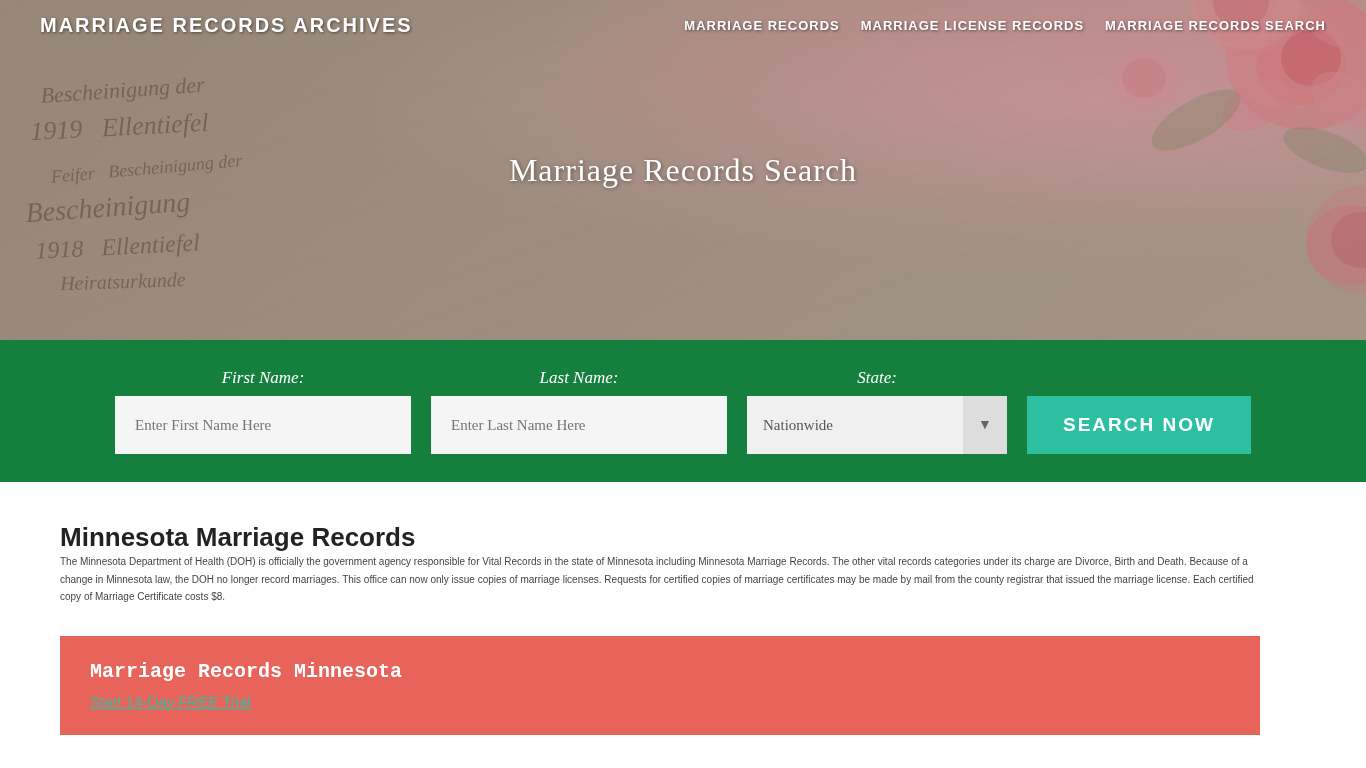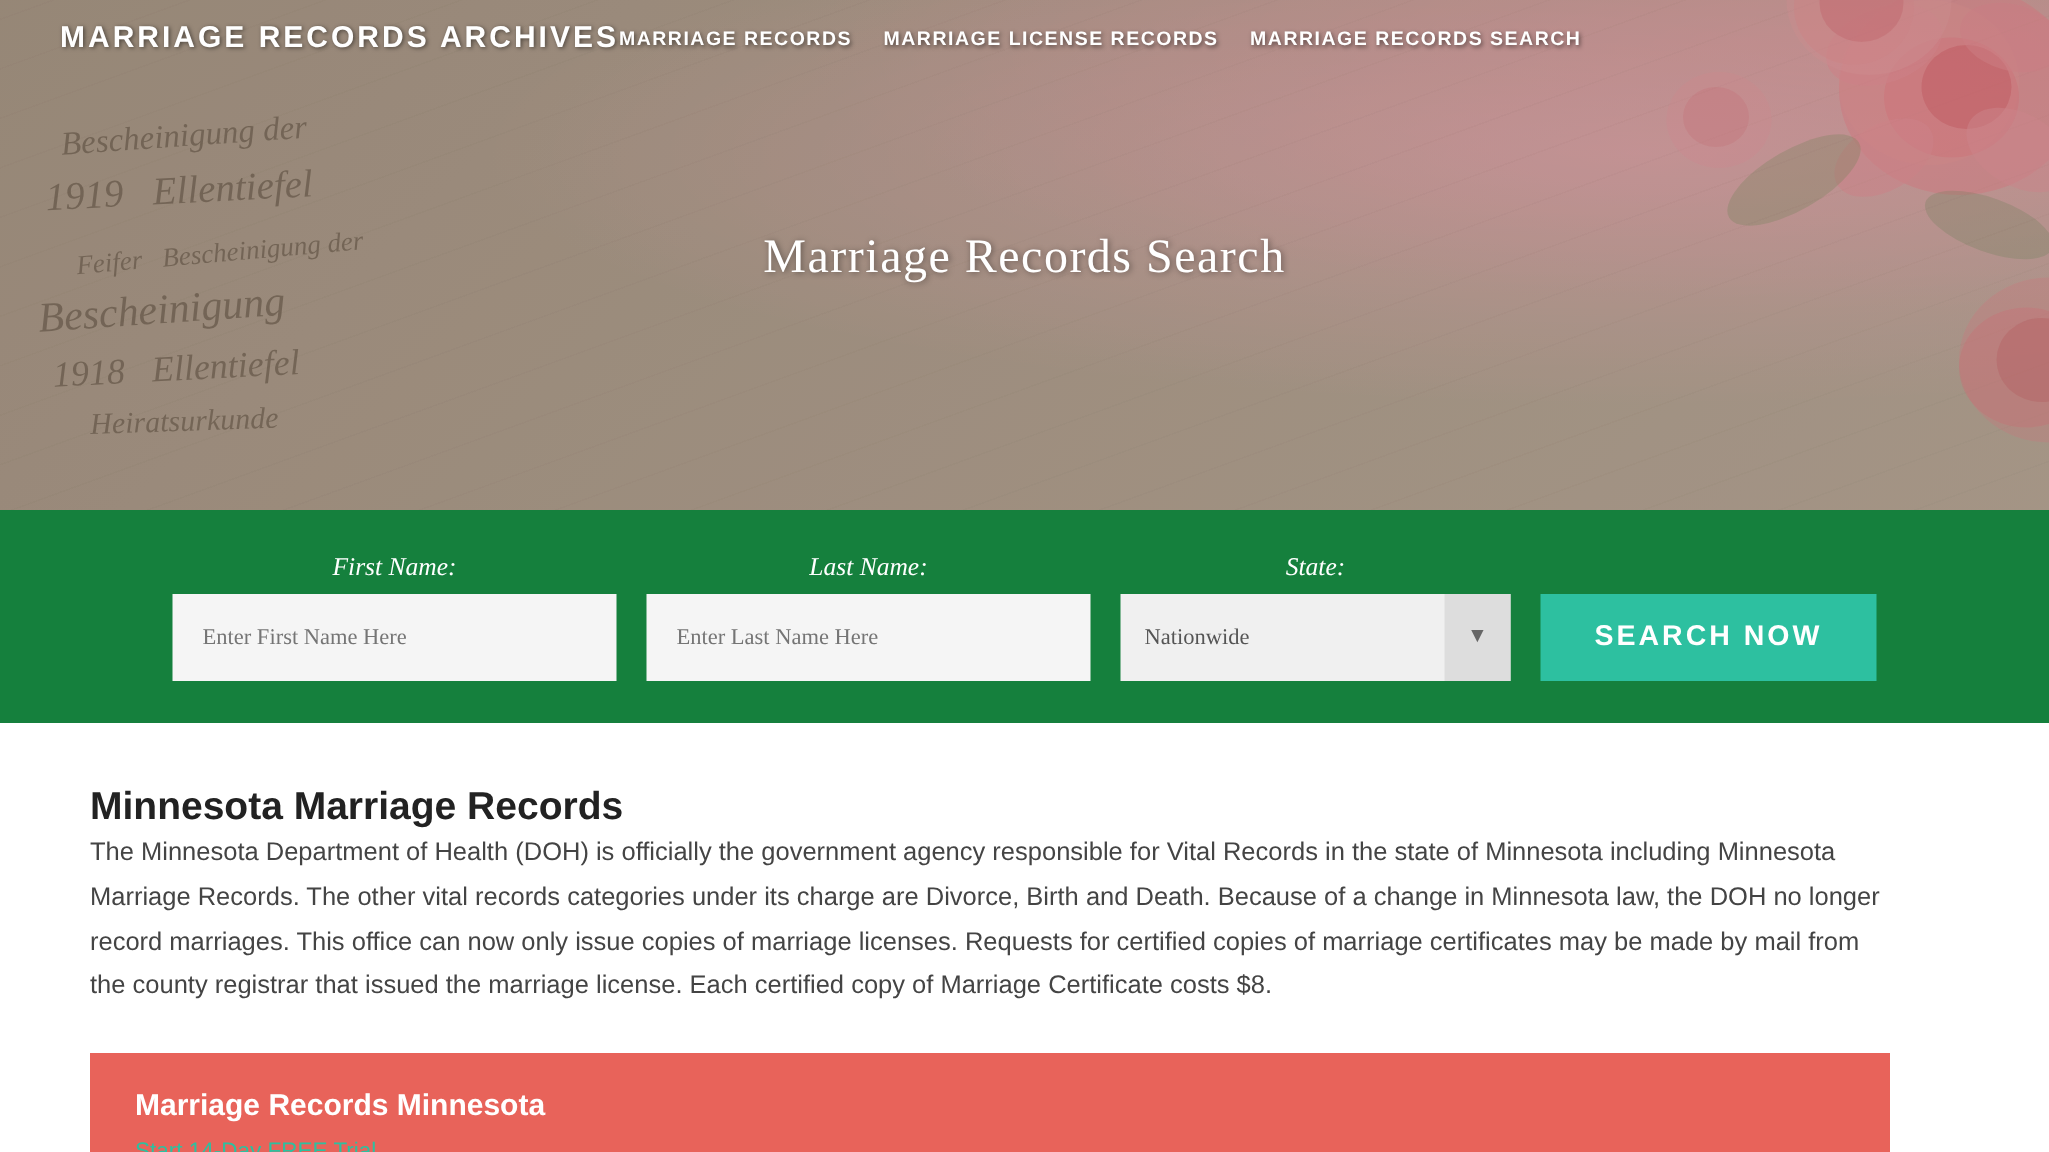--- a/index.html
+++ b/index.html
@@ -19,20 +19,21 @@
 
     
     .header {
       position: absolute;
       top: 0;
       left: 0;
       right: 0;
       z-index: 10;
       display: flex;
       align-items: center;
+      justify-content: space-between;
       padding: 14px 40px;
       background: transparent;
     }
 
     .site-title {
       color: #fff;
       font-family: 'Arial', sans-serif;
       font-weight: 700;
       font-size: 20px;
       letter-spacing: 2px;
@@ -234,37 +235,37 @@
 
     .content-heading {
       font-family: 'Arial', sans-serif;
       font-size: 26px;
       font-weight: 700;
       color: #222;
     }
 
     .content-paragraph {
       font-family: 'Arial', sans-serif;
-      font-size: 17px;
+      font-size: 10px;
       color: #444;
       line-height: 1.75;
       margin-bottom: 30px;
       max-width: 1200px;
     }
 
     
     .card-section {
       background: #e8635a;
       padding: 24px 30px;
       max-width: 1200px;
       margin-top: 10px;
     }
 
     .card-heading {
-      font-family: Liberation Sans, sans-serif;
+      font-family: Liberation Mono, monospace;
       font-weight: 700;
       font-size: 20px;
       color: #fff;
       margin-bottom: 10px;
     }
 
     .card-link {
       color: #2dc0a0;
       font-family: 'Arial', sans-serif;
       font-size: 15px;

